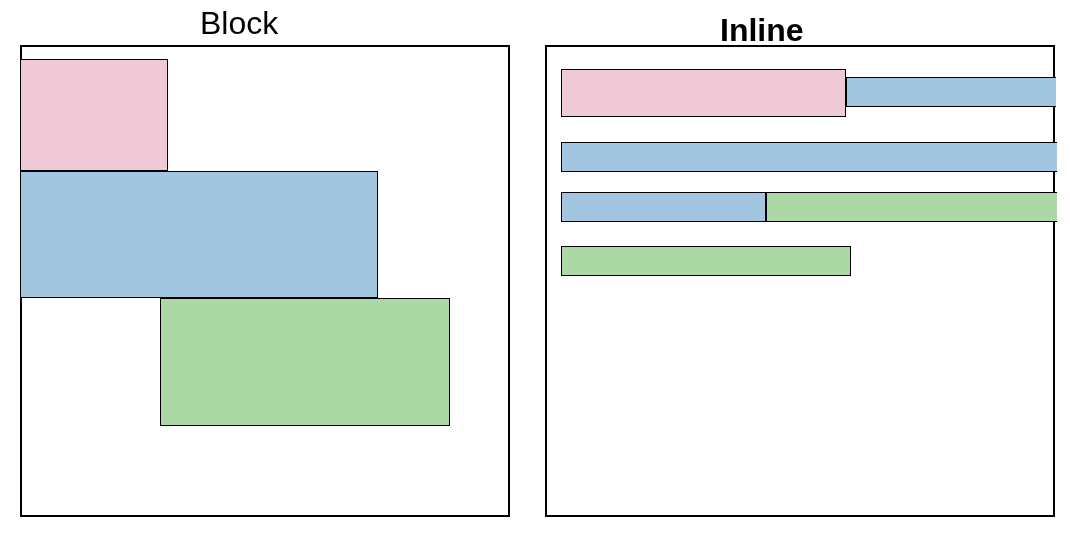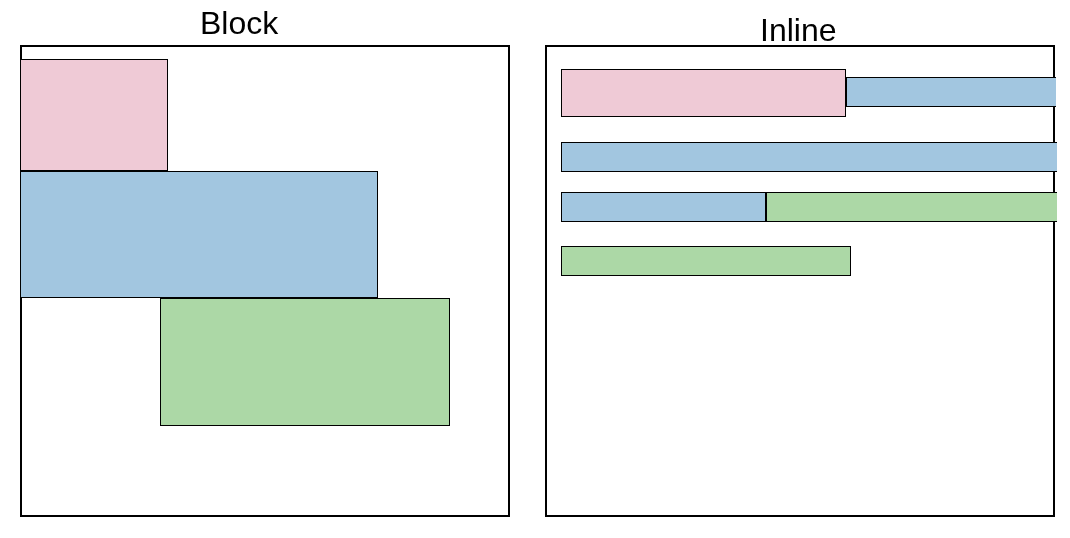--- a/index.html
+++ b/index.html
@@ -19,22 +19,23 @@
       font-size: 32px;
       font-weight: normal;
       color: #000;
       text-align: center;
     }
     .title-block {
       left: 200px;
       top: 5px;
     }
     .title-inline {
-      left: 760px;
+      left: 720px;
       top: 12px;
+      font-weight: bold;
     }
     .panel {
       position: absolute;
       border: 2px solid #000;
       background: #fff;
     }
     .panel-block {
       left: 20px;
       top: 45px;
       width: 490px;

